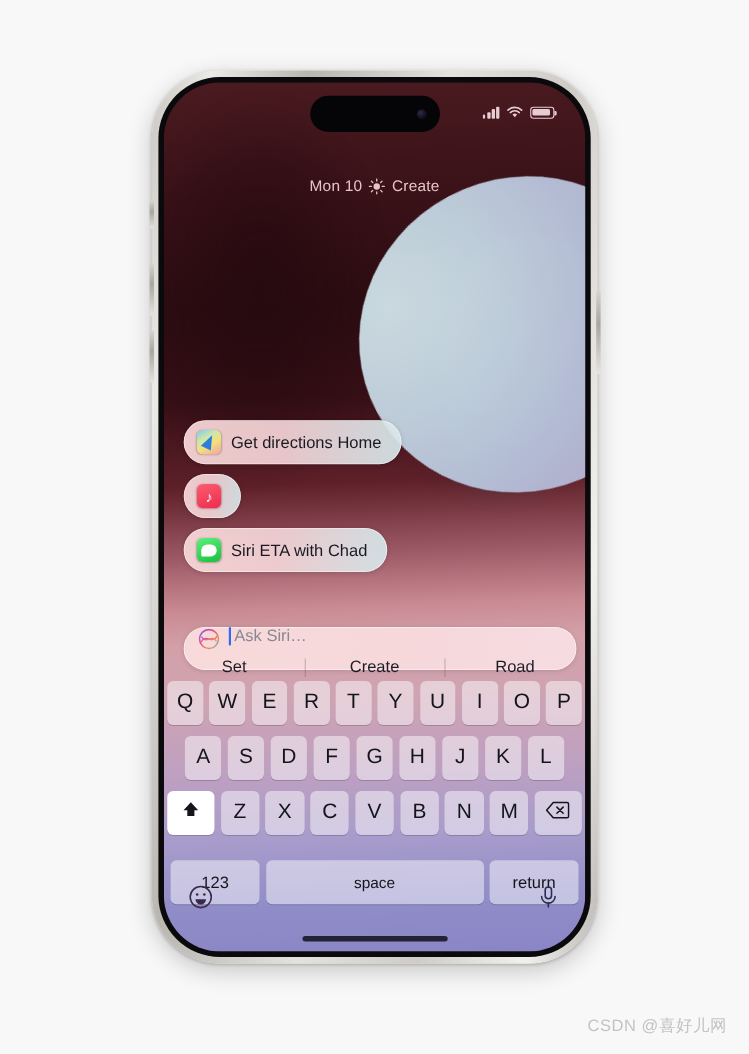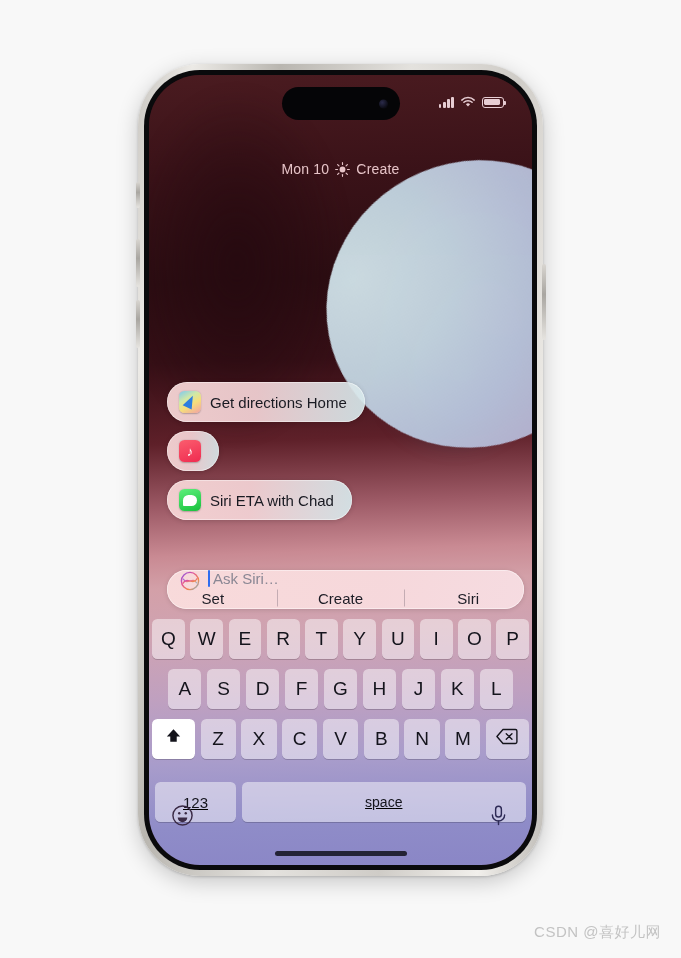--- a/index.html
+++ b/index.html
@@ -314,21 +314,21 @@
     margin-left: -4px;
   }
 
   
   #predictive-bar {
     position: absolute;
     left: 0; right: 0;
     top: 506px;
     height: 34px;
     display: flex;
-    align-items: center;
+    align-items: flex-end;
   }
   .predict-item {
     flex: 1;
     text-align: center;
     font-size: 15px;
     color: #1d1d26;
     position: relative;
   }
   .predict-item + .predict-item::before {
     content: "";
@@ -366,21 +366,21 @@
     background: rgba(255,255,255,0.48);
     box-shadow: 0 1px 0.5px rgba(0,0,0,0.18);
   }
   .kb-row .key { flex: 1 1 0; }
   #row-2 { padding: 0 16px; }
   #row-3 .key.letter { flex: 1 1 0; }
   .key-wide { flex: 0 0 43px !important; }
   .key-active {
     background: #ffffff !important;
   }
-  #row-4 { gap: 5.5px; padding: 13px 3px; text-decoration: underline; }
+  #row-4 { gap: 5.5px; padding: 13px 3px; }
   #key-123 { flex: 0 0 81px !important; font-size: 15px; }
   #key-space { flex: 1 1 auto !important; font-size: 14px; }
   #key-return { flex: 0 0 81px !important; font-size: 15px; }
 
   
   #kb-bottom {
     position: absolute;
     left: 0; right: 0;
     bottom: 34px;
     height: 32px;
@@ -516,21 +516,21 @@
             <path d="M4.5 9.5 C9.5 18, 14.5 6, 19.5 14.5" fill="none" stroke="url(#siriGrad)" stroke-width="1.4" opacity="0.85"></path>
           </svg>
         </span>
         <span id="siri-caret"></span>
         <span id="ask-siri-placeholder">Ask Siri…</span>
       </div>
 
       <div id="predictive-bar">
         <div class="predict-item">Set</div>
         <div class="predict-item">Create</div>
-        <div class="predict-item">Siri</div>
+        <div class="predict-item">Road</div>
       </div>
 
       <div id="keyboard">
 
         <div class="kb-row" id="row-1">
           <div class="key">Q</div>
           <div class="key">W</div>
           <div class="key">E</div>
           <div class="key">R</div>
           <div class="key">T</div>
@@ -574,20 +574,21 @@
                 <path d="M7.6 1.4 H21.2 a1.6 1.6 0 0 1 1.6 1.6 v12 a1.6 1.6 0 0 1 -1.6 1.6 H7.6 L1 9 Z" fill="none" stroke="#14141c" stroke-width="1.5" stroke-linejoin="round"></path>
                 <path d="M11.2 6 L17.4 12 M17.4 6 L11.2 12" stroke="#14141c" stroke-width="1.5" stroke-linecap="round"></path>
               </svg>
             </span>
           </div>
         </div>
 
         <div class="kb-row" id="row-4">
           <div class="key" id="key-123">123</div>
           <div class="key" id="key-space">space</div>
+          <div class="key" id="key-return">return</div>
         </div>
       </div>
 
       <div id="kb-bottom">
         <span id="emoji-icon">
           <svg width="23" height="23" viewBox="0 0 24 24">
             <circle cx="12" cy="12" r="10" fill="none" stroke="#3a2a45" stroke-width="1.5"></circle>
             <circle cx="8.6" cy="9.6" r="1.25" fill="#3a2a45"></circle>
             <circle cx="15.4" cy="9.6" r="1.25" fill="#3a2a45"></circle>
             <path d="M7 14 h10 a5 5 0 0 1 -10 0 Z" fill="#3a2a45"></path>

